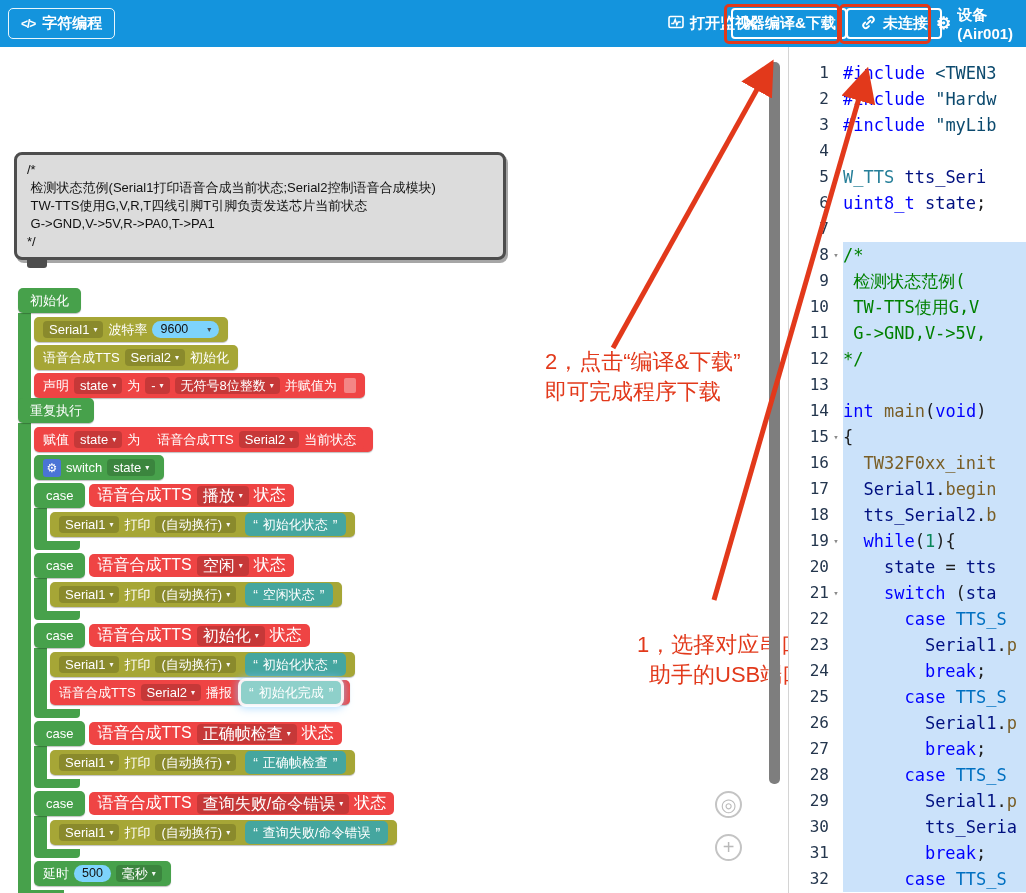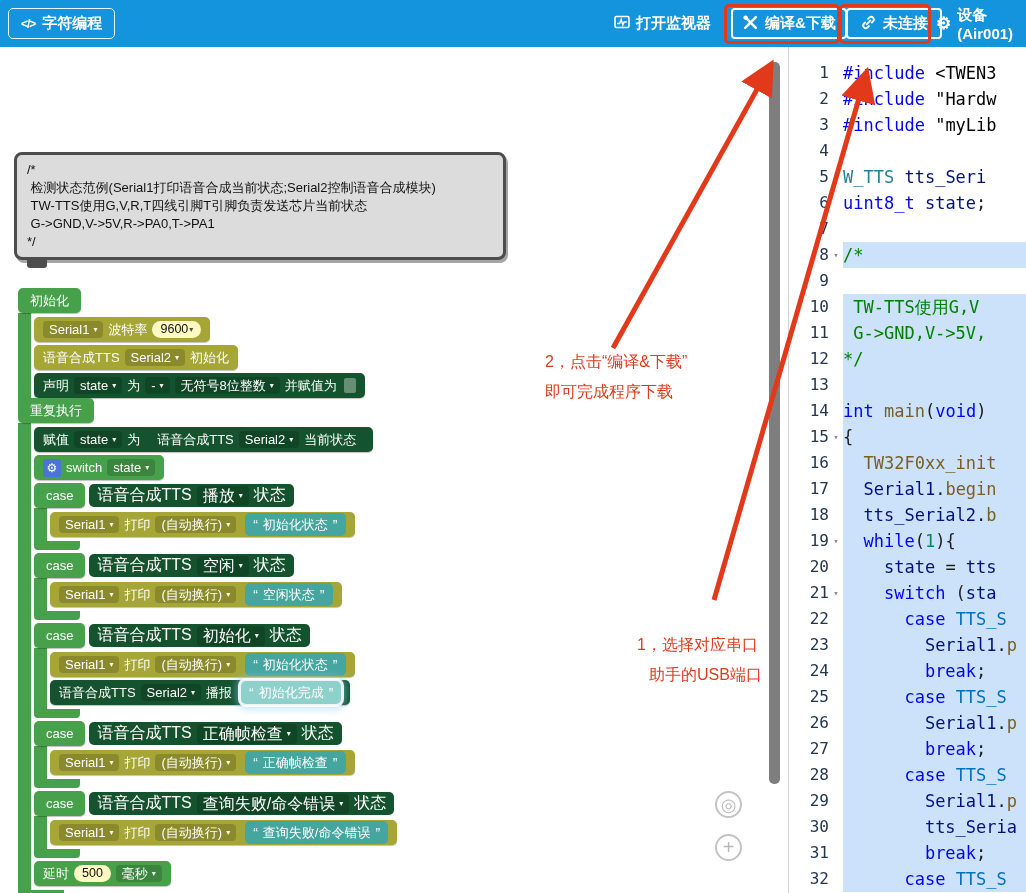--- a/index.html
+++ b/index.html
@@ -7,21 +7,21 @@
        font-family:"Liberation Sans",sans-serif;background:#fff;}
 
   
   .topbar{position:absolute;left:0;top:0;width:1026px;height:47px;background:#1494dd;z-index:3;}
   .tb-title{position:absolute;left:8px;top:8px;height:31px;display:flex;align-items:center;gap:7px;
             color:#fff;font-size:15px;font-weight:bold;border:1px solid rgba(255,255,255,.9);
             border-radius:5px;padding:0 12px;box-sizing:border-box;cursor:pointer;}
   .tb-code-icon{font-size:12px;font-weight:bold;letter-spacing:-1px;}
   .tb-btn{position:absolute;top:8px;height:31px;display:flex;align-items:center;justify-content:center;gap:6px;
           color:#fff;font-size:15px;font-weight:bold;border-radius:4px;padding:0 8px;box-sizing:border-box;cursor:pointer;}
-  [data-name="open-monitor-button"]{left:606px;}
+  [data-name="open-monitor-button"]{left:660px;}
   [data-name="compile-download-button"]{left:731px;width:116px;border:2px solid #fff;}
   [data-name="connect-status-button"]{left:846px;width:96px;border:2px solid #fff;}
   [data-name="device-button"]{left:928px;}
   .glyph{font-size:17px;line-height:1;}
   .anno-box{position:absolute;top:4px;height:40px;border:3px solid #e2391b;border-radius:5px;box-sizing:border-box;z-index:6;}
   #anno-compile{left:724px;width:116px;}
   #anno-connect{left:839px;width:92px;}
 
   
   .workspace{position:absolute;left:0;top:47px;width:788px;height:846px;background:#fff;overflow:hidden;}
@@ -36,55 +36,55 @@
   .bhead{display:flex;align-items:center;}
   .bchip{height:25px;display:inline-flex;align-items:center;padding:0 12px;border-radius:5px;
          color:#fff;font-size:13px;box-shadow:0 1px 1px rgba(0,0,0,.25);}
   .bbody{display:flex;flex-direction:column;align-items:flex-start;gap:3px;padding:4px 0 4px 3px;border-left:13px solid;}
   .bfoot{width:46px;height:9px;border-radius:0 0 4px 4px;}
   .brow{display:inline-flex;align-items:center;height:25px;padding:0 9px;border-radius:5px;color:#fff;
         font-size:13px;gap:5px;white-space:nowrap;box-shadow:0 1px 1px rgba(0,0,0,.25);}
   .binline{display:inline-flex;align-items:center;height:23px;padding:0 8px;border-radius:5px;margin-left:4px;gap:5px;color:#fff;}
   .c-green{background:#47a14b;} .sp-green{border-color:#47a14b;}
   .c-olive{background:#a6a636;}
-  .c-magenta{background:#14532d;}
+  .c-magenta{background:#ef4444;}
   .c-teal{background:#45a69f;}
   .str-sel{background:#8ed0ca;box-shadow:0 0 0 3px rgba(255,255,255,.9),0 0 8px 4px rgba(130,200,255,.65);}
   .dd{display:inline-flex;align-items:center;gap:4px;background:rgba(0,0,0,.17);border-radius:4px;padding:2px 6px;line-height:1;cursor:pointer;}
   .caret{font-size:8px;opacity:.95;}
-  .bfield{background:#fef9c3;color:#111;border-radius:10px;padding:2px 8px;display:inline-flex;gap:1px;
+  .bfield{background:#7dd3fc;color:#111;border-radius:10px;padding:2px 8px;display:inline-flex;gap:19px;
           align-items:center;font-size:12.5px;line-height:1;cursor:text;}
   .bfield .caret{color:#444;}
   .quote{font-size:14px;opacity:.95;}
   .gearchip{width:18px;height:18px;border-radius:3px;background:#4a74d6;display:inline-flex;align-items:center;
             justify-content:center;font-size:12px;color:#fff;}
   .socket{width:12px;height:15px;background:rgba(255,255,255,.35);border-radius:2px;margin-left:2px;}
 
-  .note{position:absolute;color:#e2391b;font-size:16px;line-height:30px;white-space:nowrap;}
+  .note{position:absolute;color:#e2391b;font-size:22px;line-height:30px;white-space:nowrap;}
   #note2{left:545px;top:300px;}
   #note1{left:637px;top:583px;}
   .ind{padding-left:12px;}
 
   .zoomc{position:absolute;width:27px;height:27px;border:2px solid #c4c4c4;border-radius:50%;background:#fff;
          color:#b9b9b9;display:flex;align-items:center;justify-content:center;font-size:18px;box-sizing:border-box;cursor:pointer;}
   #zoom-recenter{left:715px;top:744px;}
   #zoom-in{left:715px;top:787px;font-size:20px;}
   .wscroll{position:absolute;left:769px;top:15px;width:11px;height:722px;background:#7e7e7e;border-radius:5px;cursor:pointer;}
 
   
   .codepanel{position:absolute;left:788px;top:47px;width:238px;height:846px;background:#fff;
              border-left:1px solid #d4d4d4;box-sizing:border-box;padding-top:13px;overflow:hidden;}
   .code-line{height:26px;line-height:26px;display:flex;font-family:"DejaVu Sans Mono",monospace;
              font-size:17px;white-space:pre;}
   .gutter{width:54px;flex:none;display:flex;justify-content:flex-end;align-items:center;background:#fff;}
   .num{width:38px;text-align:right;color:#24364d;font-size:16px;}
   .fold{width:14px;font-size:9px;color:#8a8a8a;text-align:center;}
   .line-code{flex:1;color:#1e1e1e;}
   .sel .line-code{background:#cbe2fa;}
-  .tok-kw{color:#0000ff;} .tok-str{color:#000000;} .tok-com{color:#008000;} .tok-type{color:#267f99;}
+  .tok-kw{color:#0000ff;} .tok-str{color:#0c4a6e;} .tok-com{color:#008000;} .tok-type{color:#267f99;}
   .tok-fn{color:#795e26;} .tok-var{color:#001080;} .tok-num{color:#098658;} .tok-const{color:#0070c1;} .tok-pl{color:#1e1e1e;}
 
   .arrows{position:absolute;left:0;top:0;width:1026px;height:893px;pointer-events:none;z-index:5;}
 </style>
 </head>
 <body>
 
 <div class="app" data-name="app-root">
 
   <header class="topbar" data-name="topbar">
@@ -416,21 +416,21 @@
   <div class="codepanel" data-name="code-editor">
     <div id="code-lines" data-name="code-lines">
         <div class="code-line" data-name="code-line"><div class="gutter" data-name="line-number-gutter"><span class="num" data-name="line-number">1</span><span class="fold" data-name="fold-marker-empty"></span></div><div class="line-code" data-name="code-text"><span class="tok-kw" data-name="code-token">#include</span><span class="tok-pl" data-name="code-token"> </span><span class="tok-str" data-name="code-token">&lt;TWEN3</span></div></div>
         <div class="code-line" data-name="code-line"><div class="gutter" data-name="line-number-gutter"><span class="num" data-name="line-number">2</span><span class="fold" data-name="fold-marker-empty"></span></div><div class="line-code" data-name="code-text"><span class="tok-kw" data-name="code-token">#include</span><span class="tok-pl" data-name="code-token"> </span><span class="tok-str" data-name="code-token">"Hardw</span></div></div>
         <div class="code-line" data-name="code-line"><div class="gutter" data-name="line-number-gutter"><span class="num" data-name="line-number">3</span><span class="fold" data-name="fold-marker-empty"></span></div><div class="line-code" data-name="code-text"><span class="tok-kw" data-name="code-token">#include</span><span class="tok-pl" data-name="code-token"> </span><span class="tok-str" data-name="code-token">"myLib</span></div></div>
         <div class="code-line" data-name="code-line"><div class="gutter" data-name="line-number-gutter"><span class="num" data-name="line-number">4</span><span class="fold" data-name="fold-marker-empty"></span></div><div class="line-code" data-name="code-text"></div></div>
         <div class="code-line" data-name="code-line"><div class="gutter" data-name="line-number-gutter"><span class="num" data-name="line-number">5</span><span class="fold" data-name="fold-marker-empty"></span></div><div class="line-code" data-name="code-text"><span class="tok-type" data-name="code-token">W_TTS</span><span class="tok-pl" data-name="code-token"> </span><span class="tok-var" data-name="code-token">tts_Seri</span></div></div>
         <div class="code-line" data-name="code-line"><div class="gutter" data-name="line-number-gutter"><span class="num" data-name="line-number">6</span><span class="fold" data-name="fold-marker-empty"></span></div><div class="line-code" data-name="code-text"><span class="tok-kw" data-name="code-token">uint8_t</span><span class="tok-pl" data-name="code-token"> </span><span class="tok-var" data-name="code-token">state</span><span class="tok-pl" data-name="code-token">;</span></div></div>
         <div class="code-line" data-name="code-line"><div class="gutter" data-name="line-number-gutter"><span class="num" data-name="line-number">7</span><span class="fold" data-name="fold-marker-empty"></span></div><div class="line-code" data-name="code-text"></div></div>
         <div class="code-line sel" data-name="code-line"><div class="gutter" data-name="line-number-gutter"><span class="num" data-name="line-number">8</span><span class="fold" data-name="fold-marker-icon">▾</span></div><div class="line-code" data-name="code-text"><span class="tok-com" data-name="code-token">/*</span></div></div>
-        <div class="code-line sel" data-name="code-line"><div class="gutter" data-name="line-number-gutter"><span class="num" data-name="line-number">9</span><span class="fold" data-name="fold-marker-empty"></span></div></div>
+        <div class="code-line sel" data-name="code-line"><div class="gutter" data-name="line-number-gutter"><span class="num" data-name="line-number">9</span><span class="fold" data-name="fold-marker-empty"></span></div><div class="line-code" data-name="code-text"><span class="tok-com" data-name="code-token"> 检测状态范例(</span></div></div>
         <div class="code-line sel" data-name="code-line"><div class="gutter" data-name="line-number-gutter"><span class="num" data-name="line-number">10</span><span class="fold" data-name="fold-marker-empty"></span></div><div class="line-code" data-name="code-text"><span class="tok-com" data-name="code-token"> TW-TTS使用G,V</span></div></div>
         <div class="code-line sel" data-name="code-line"><div class="gutter" data-name="line-number-gutter"><span class="num" data-name="line-number">11</span><span class="fold" data-name="fold-marker-empty"></span></div><div class="line-code" data-name="code-text"><span class="tok-com" data-name="code-token"> G-&gt;GND,V-&gt;5V,</span></div></div>
         <div class="code-line sel" data-name="code-line"><div class="gutter" data-name="line-number-gutter"><span class="num" data-name="line-number">12</span><span class="fold" data-name="fold-marker-empty"></span></div><div class="line-code" data-name="code-text"><span class="tok-com" data-name="code-token">*/</span></div></div>
         <div class="code-line sel" data-name="code-line"><div class="gutter" data-name="line-number-gutter"><span class="num" data-name="line-number">13</span><span class="fold" data-name="fold-marker-empty"></span></div><div class="line-code" data-name="code-text"></div></div>
         <div class="code-line sel" data-name="code-line"><div class="gutter" data-name="line-number-gutter"><span class="num" data-name="line-number">14</span><span class="fold" data-name="fold-marker-empty"></span></div><div class="line-code" data-name="code-text"><span class="tok-kw" data-name="code-token">int</span><span class="tok-pl" data-name="code-token"> </span><span class="tok-fn" data-name="code-token">main</span><span class="tok-pl" data-name="code-token">(</span><span class="tok-kw" data-name="code-token">void</span><span class="tok-pl" data-name="code-token">)</span></div></div>
         <div class="code-line sel" data-name="code-line"><div class="gutter" data-name="line-number-gutter"><span class="num" data-name="line-number">15</span><span class="fold" data-name="fold-marker-icon">▾</span></div><div class="line-code" data-name="code-text"><span class="tok-pl" data-name="code-token">{</span></div></div>
         <div class="code-line sel" data-name="code-line"><div class="gutter" data-name="line-number-gutter"><span class="num" data-name="line-number">16</span><span class="fold" data-name="fold-marker-empty"></span></div><div class="line-code" data-name="code-text"><span class="tok-pl" data-name="code-token">  </span><span class="tok-fn" data-name="code-token">TW32F0xx_init</span></div></div>
         <div class="code-line sel" data-name="code-line"><div class="gutter" data-name="line-number-gutter"><span class="num" data-name="line-number">17</span><span class="fold" data-name="fold-marker-empty"></span></div><div class="line-code" data-name="code-text"><span class="tok-pl" data-name="code-token">  </span><span class="tok-var" data-name="code-token">Serial1</span><span class="tok-pl" data-name="code-token">.</span><span class="tok-fn" data-name="code-token">begin</span></div></div>
         <div class="code-line sel" data-name="code-line"><div class="gutter" data-name="line-number-gutter"><span class="num" data-name="line-number">18</span><span class="fold" data-name="fold-marker-empty"></span></div><div class="line-code" data-name="code-text"><span class="tok-pl" data-name="code-token">  </span><span class="tok-var" data-name="code-token">tts_Serial2</span><span class="tok-pl" data-name="code-token">.</span><span class="tok-fn" data-name="code-token">b</span></div></div>
         <div class="code-line sel" data-name="code-line"><div class="gutter" data-name="line-number-gutter"><span class="num" data-name="line-number">19</span><span class="fold" data-name="fold-marker-icon">▾</span></div><div class="line-code" data-name="code-text"><span class="tok-pl" data-name="code-token">  </span><span class="tok-kw" data-name="code-token">while</span><span class="tok-pl" data-name="code-token">(</span><span class="tok-num" data-name="code-token">1</span><span class="tok-pl" data-name="code-token">){</span></div></div>

